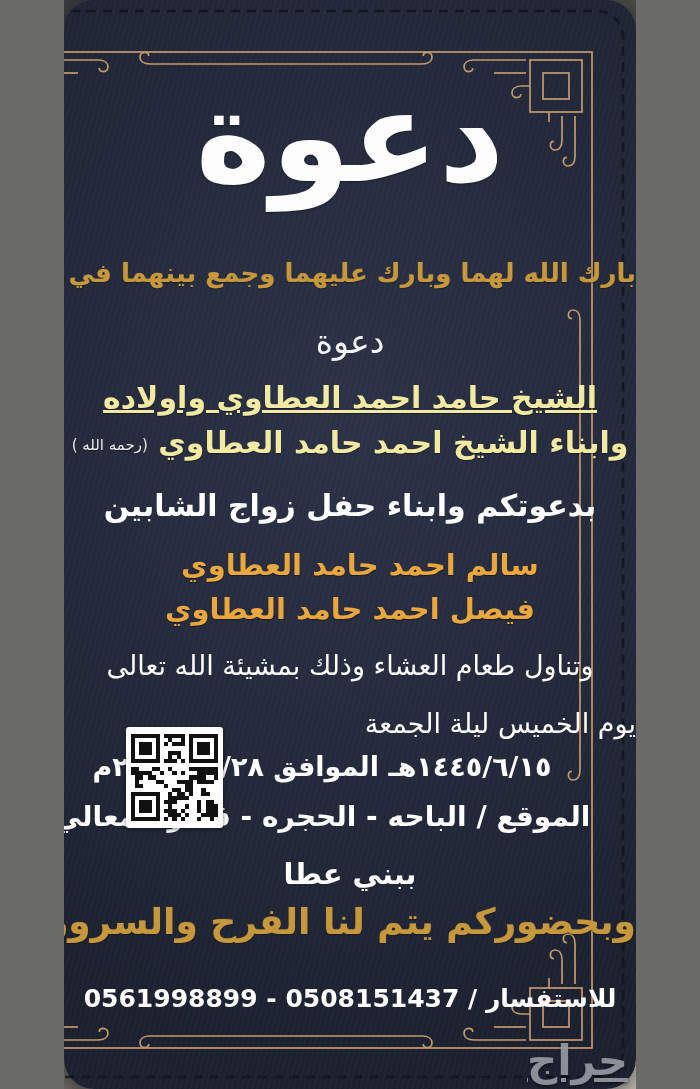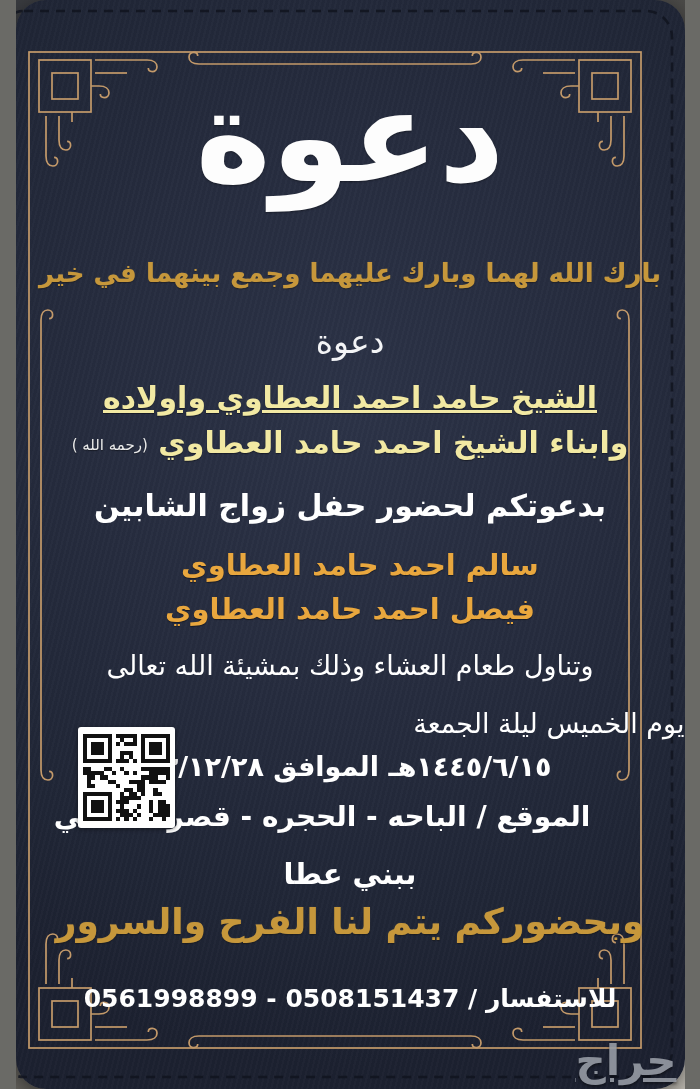--- a/index.html
+++ b/index.html
@@ -1,17 +1,17 @@
 <!DOCTYPE html>
 <html lang="ar" dir="rtl"><head>
 <meta charset="utf-8">
 <style>
   html,body{margin:0;padding:0;background:#6a6a66;}
   .stage{
-    position:relative;width:669px;height:1089px;margin:0 auto;
+    position:relative;width:572px;height:1089px;margin:0 auto;
     background:linear-gradient(135deg,#3a3c40 0%,#55534e 55%,#c7c3ba 100%);
     overflow:hidden;
     font-family:"DejaVu Sans",sans-serif;
   }
   .card{
     position:absolute;inset:0;border-radius:30px;
     background:
       radial-gradient(ellipse 90% 60% at 50% 38%, #2c3347 0%, #262c3e 45%, #202636 78%, #1c2130 100%);
     box-shadow:0 6px 24px rgba(0,0,0,.55);
   }
@@ -114,21 +114,21 @@
 
   <div class="line honor">دعوة</div>
 
   <div class="line host host1">الشيخ حامد احمد العطاوي واولاده</div>
 
   <div class="line host host2">
     <span>وابناء الشيخ احمد حامد العطاوي</span>
     <span class="note">(رحمه الله )</span>
   </div>
 
-  <div class="line invite">بدعوتكم لحضور حفل زواج الشابين</div>
+  <div class="line invite">بدعوتكم وابناء حفل زواج الشابين</div>
 
   <div class="line groom groom1">سالم احمد حامد العطاوي</div>
 
   <div class="line groom groom2">فيصل احمد حامد العطاوي</div>
 
   <div class="line dinner">وتناول طعام العشاء وذلك بمشيئة الله تعالى</div>
 
   <div class="line day">يوم الخميس ليلة الجمعة</div>
 
   <div class="line date">١٤٤٥/٦/١٥هـ الموافق ٢٠٢٣/١٢/٢٨م</div>

